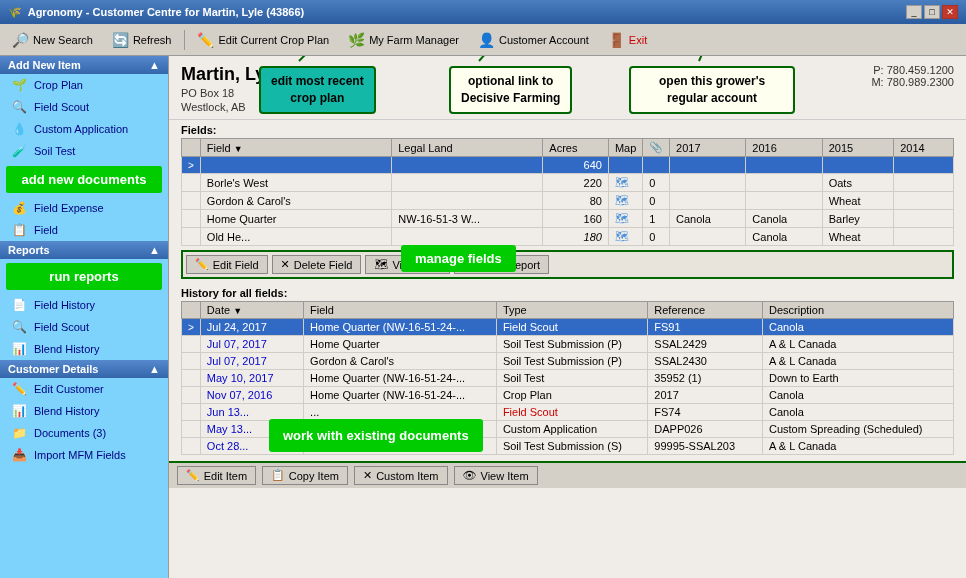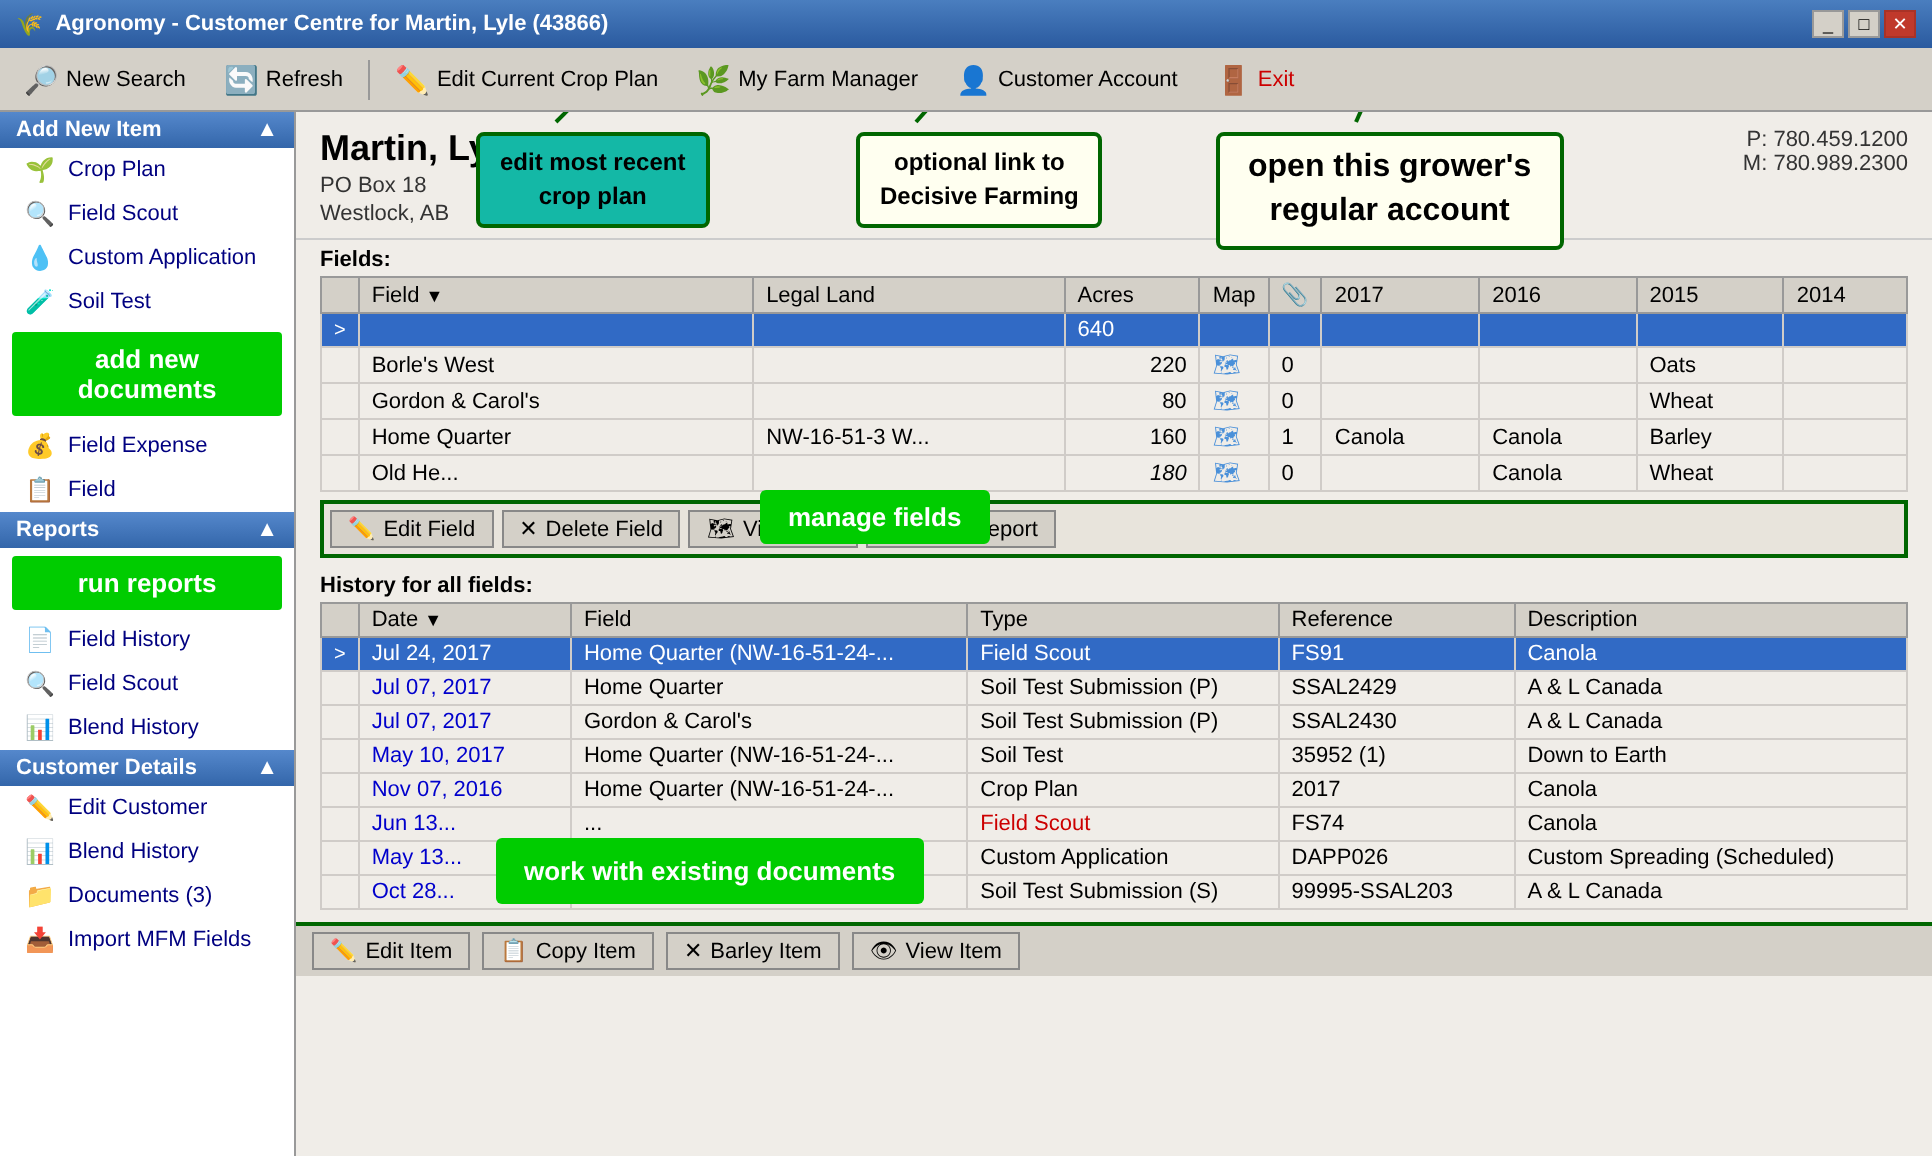--- a/index.html
+++ b/index.html
@@ -84,22 +84,22 @@
     }
 
     
     .main-layout {
       display: flex;
       height: calc(578px - 24px - 32px);
     }
 
     
     .sidebar {
-      width: 148px;
-      background: #ffffff;
+      width: 169px;
+      background: #7dd3fc;
       border-right: 1px solid #999;
       overflow-y: auto;
       flex-shrink: 0;
     }
     .sidebar-section {
       margin-bottom: 0;
     }
     .sidebar-section-header {
       background: linear-gradient(to bottom, #5588cc, #3366aa);
       color: white;
@@ -434,21 +434,21 @@
             </marker>
           </defs>
         </svg>
 
         <div style="position:absolute; top:10px; left:90px; background:#14b8a6; border:2px solid #006600; border-radius:4px; padding:5px 10px; font-size:12px; font-weight:bold; text-align:center; white-space:pre-line; line-height:1.4;">edit most recent
 crop plan</div>
 
         <div style="position:absolute; top:10px; left:280px; background:#fffff0; border:2px solid #006600; border-radius:4px; padding:5px 10px; font-size:12px; font-weight:bold; text-align:center; white-space:pre-line; line-height:1.4;">optional link to
 Decisive Farming</div>
 
-        <div style="position:absolute; top:10px; left:460px; background:#fffff0; border:2px solid #006600; border-radius:4px; padding:5px 14px; font-size:16px; font-weight:bold; text-align:center; white-space:pre-line; line-height:1.4;">open this grower's
+        <div style="position:absolute; top:10px; left:460px; background:#fffff0; border:2px solid #006600; border-radius:4px; padding:5px 28px; font-size:12px; font-weight:bold; text-align:center; white-space:pre-line; line-height:1.4;">open this grower's
 regular account</div>
       </div>
     </div>
 
     <div class="content-inner">
       <div class="section-label">Fields:</div>
 
       <div class="table-container fields-table-container">
         <table class="data-table">
           <thead>
@@ -463,21 +463,21 @@
               <th>2016</th>
               <th>2015</th>
               <th>2014</th>
             </tr>
           </thead>
           <tbody id="fields-tbody">
           <tr class="selected">
       <td class="row-indicator">&gt;</td>
       <td><all fields=""></all></td>
       <td></td>
-      <td style="text-align:left;">640</td>
+      <td style="text-align:right;">640</td>
       <td style="color:#4a90d9;"></td>
       <td></td>
       <td></td>
       <td></td>
       <td></td>
       <td></td>
     </tr>
               <tr>
       <td class="row-indicator"></td>
       <td>Borle's West</td>
@@ -641,21 +641,21 @@
           <button class="bottom-btn">
             <span>✏️</span>
             <span>Edit Item</span>
           </button>
           <button class="bottom-btn">
             <span>📋</span>
             <span>Copy Item</span>
           </button>
           <button class="bottom-btn">
             <span>✕</span>
-            <span>Barley Item</span>
+            <span>Custom Item</span>
           </button>
           <button class="bottom-btn">
             <span>👁</span>
             <span>View Item</span>
           </button>
         </div>
 
         <div style="position:absolute; bottom:36px; left:100px; background:#00cc00; color:white; font-size:13px; font-weight:bold; padding:7px 14px; border-radius:3px; z-index:25; pointer-events:none; text-align:center; line-height:1.5;">work with existing
 documents</div>
       </div>

